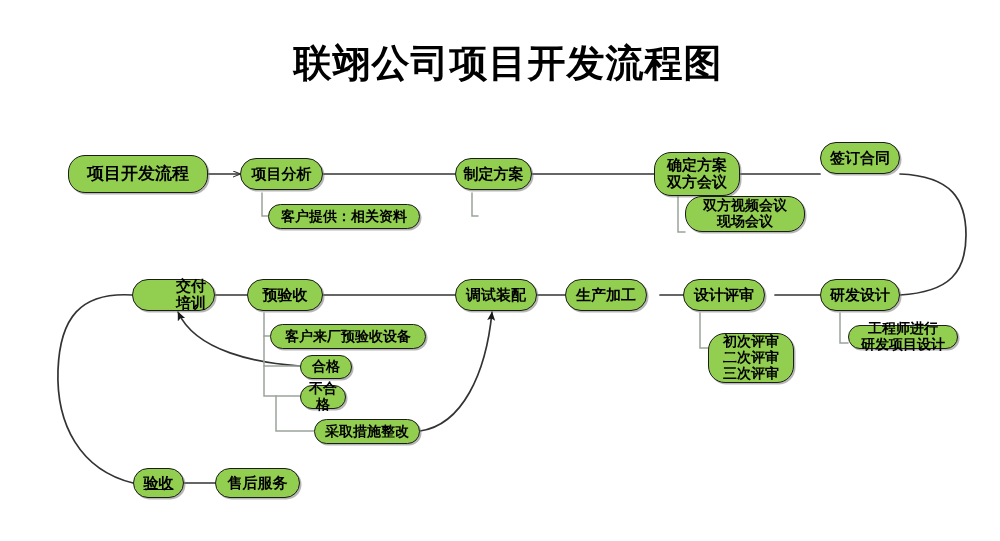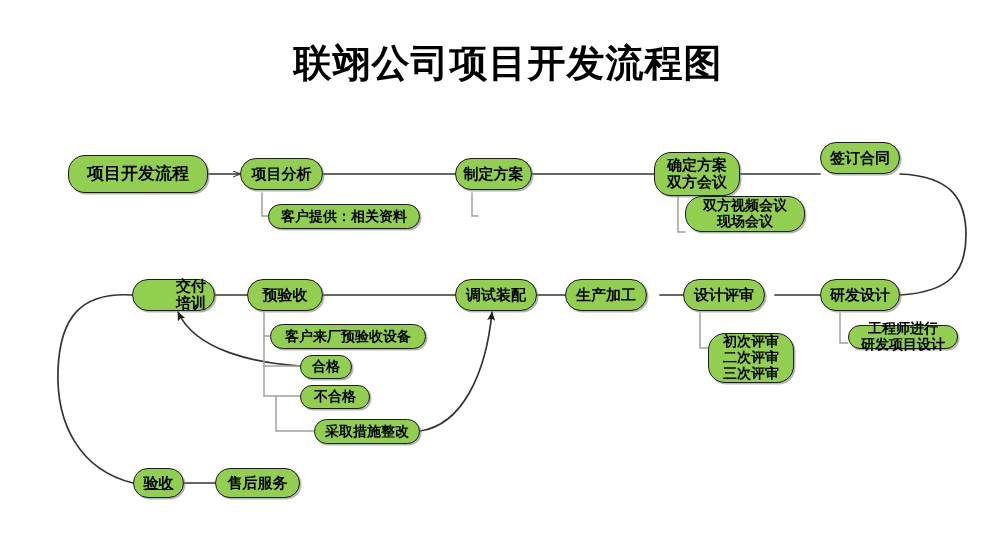--- a/index.html
+++ b/index.html
@@ -146,21 +146,21 @@
   <div class="node n-main" style="left:565px; top:279px; width:82px;  height:32px;">生产加工</div>
 
   <div class="node n-main" style="left:455px; top:279px; width:82px;  height:32px;">调试装配</div>
 
   <div class="node n-main" style="left:247px; top:279px; width:76px;  height:32px;">预验收</div>
 
   <div class="node n-sub" style="left:270px; top:324px; width:156px; height:25px;">客户来厂预验收设备</div>
 
   <div class="node n-sub" style="left:300px; top:355px; width:52px;  height:24px;">合格</div>
 
-  <div class="node n-sub" style="left:300px; top:385px; width:70px;  height:24px;">不合格</div>
+  <div class="node n-sub" style="left:300px; top:385px; width:46px;  height:24px;">不合格</div>
 
   <div class="node n-sub" style="left:314px; top:419px; width:106px; height:25px;">采取措施整改</div>
 
   <div class="node n-main" style="left:132px; top:279px; width:83px;  height:32px;padding-left:39px;">交付培训</div>
 
   <div class="node n-main" style="left:133px; top:468px; width:51px;  height:30px;text-decoration:underline;">验收</div>
 
   <div class="node n-main" style="left:215px; top:468px; width:85px;  height:30px;">售后服务</div>
 
 </div>

